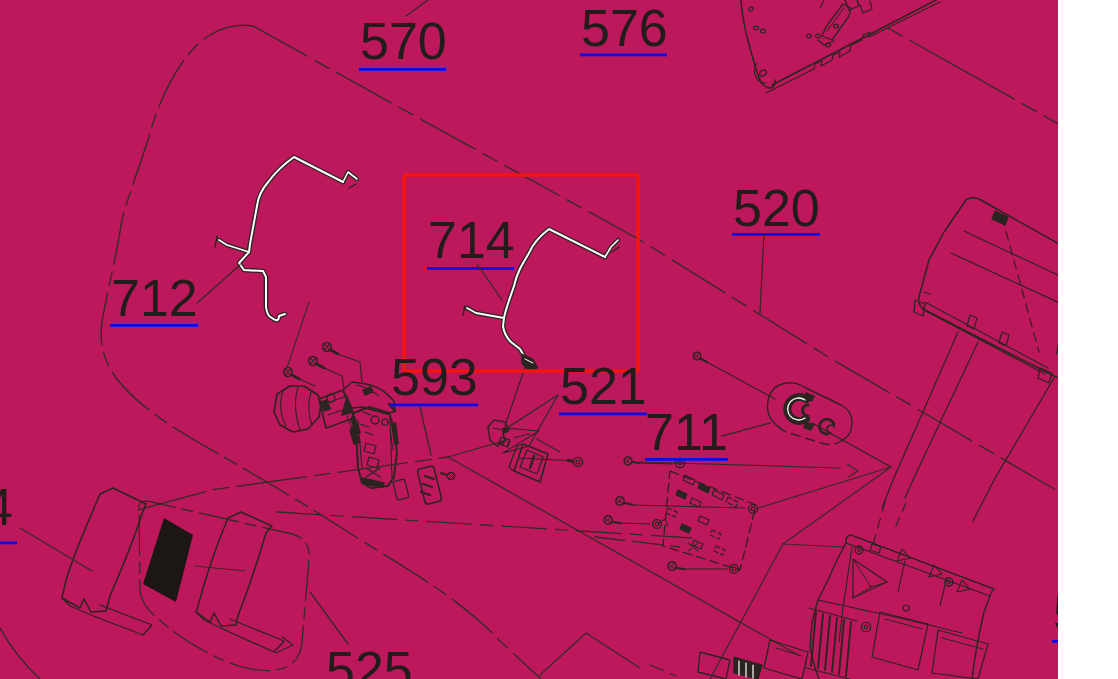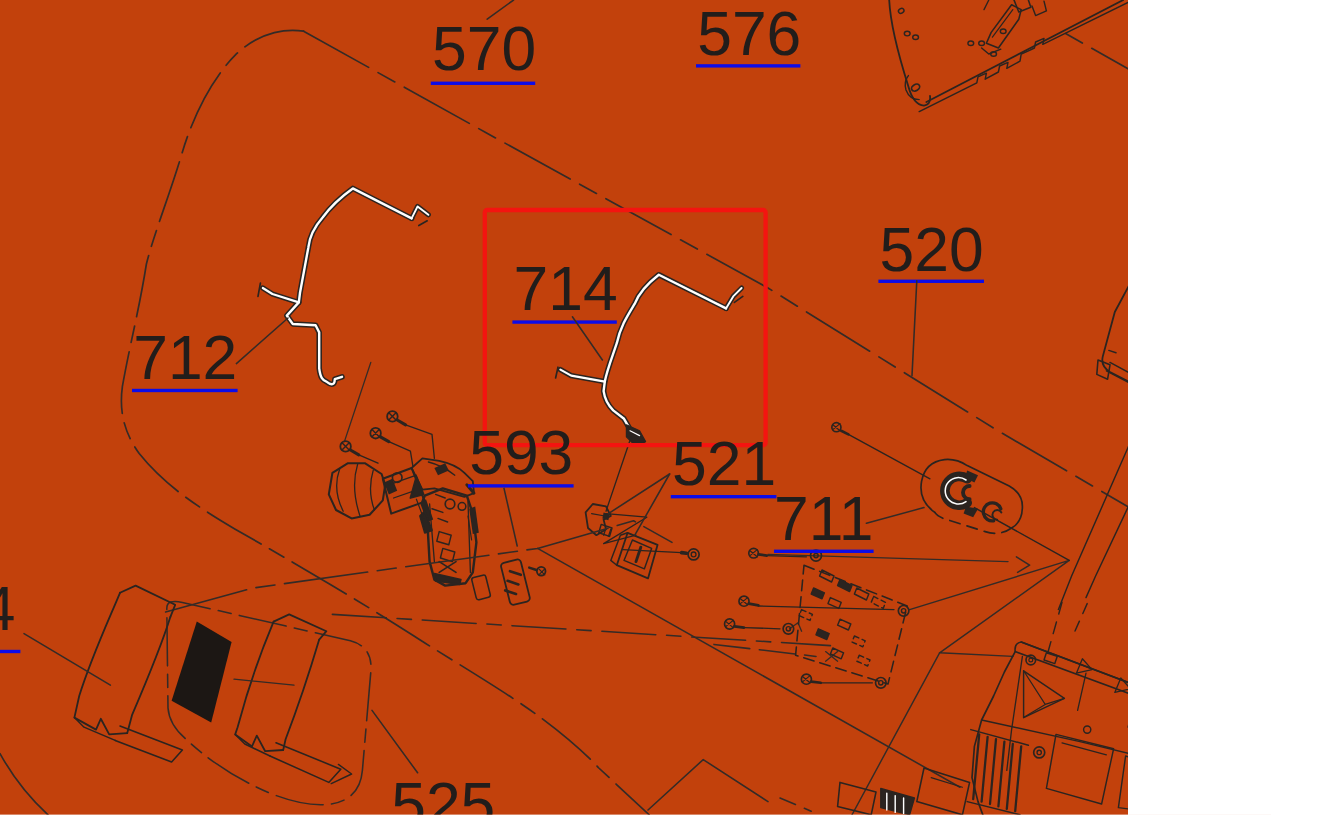--- a/index.html
+++ b/index.html
@@ -1,16 +1,16 @@
 <!DOCTYPE html>
 <html><head>
 <meta charset="utf-8">
 <style>
 html,body{margin:0;padding:0;background:#ffffff;}
-#wrap{position:relative;width:940px;height:679px;overflow:hidden;background:#c2410c;}
+#wrap{position:relative;width:1058px;height:679px;overflow:hidden;background:#be185d;}
 svg{position:absolute;left:0;top:0;}
 text{font-family:"Liberation Sans",sans-serif;font-size:52px;fill:#221d1b;}
 </style>
 </head>
 <body>
 <div id="wrap">
 <svg width="1118" height="679" viewBox="0 0 1118 679" fill="none" stroke-linecap="round" stroke-linejoin="round">
 
 <g stroke="#342b27" stroke-width="1.4" stroke-dasharray="52 8 14 8">
 <path d="M253,26 C235,23 213,29 196,46 C178,64 161,95 151,130 C141,163 128,196 122,220 C116,258 108,288 102,322 C99,344 104,361 116,378 C136,403 162,421 196,441 C240,466 300,501 345,530 C371,547 421,576 452,599 C472,614 489,629 499,640 L541,679"></path>

